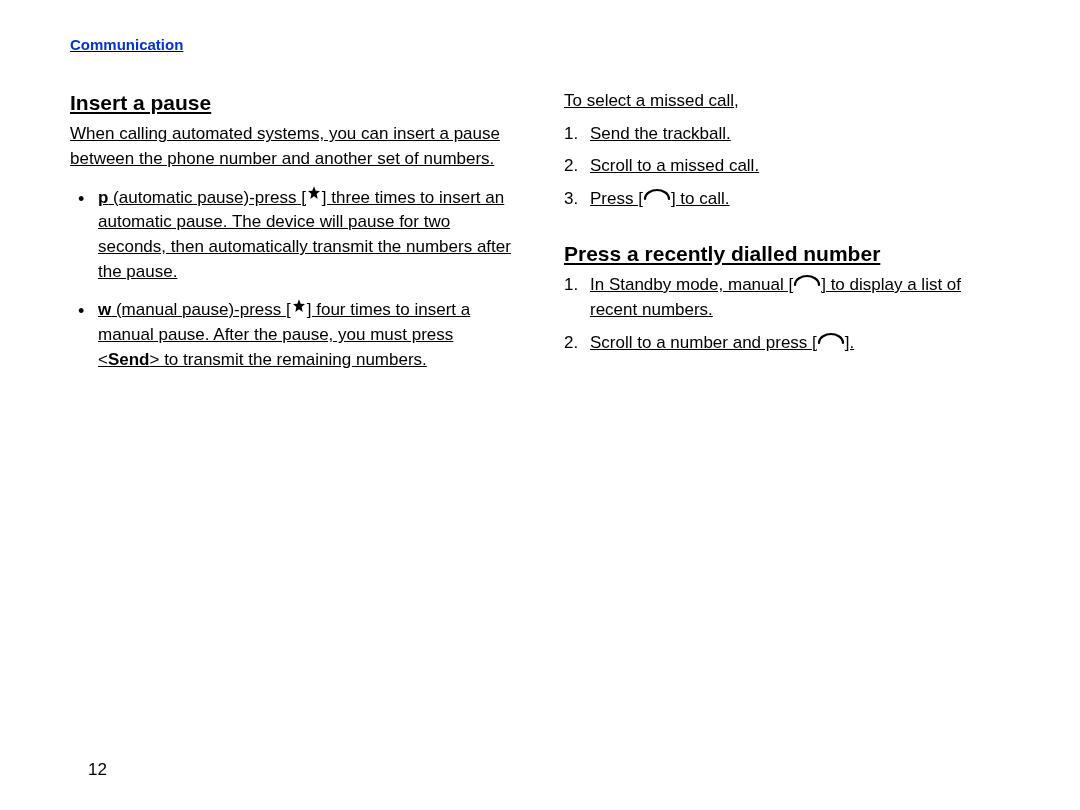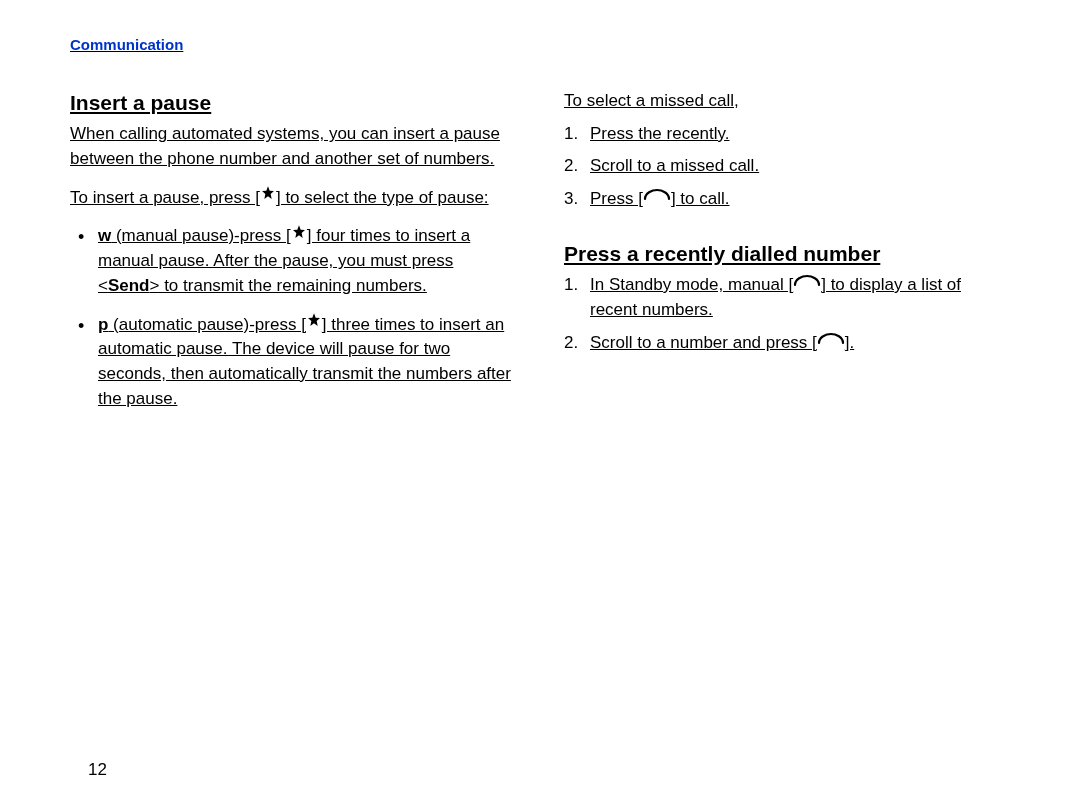--- a/index.html
+++ b/index.html
@@ -97,45 +97,40 @@
 <body>
 
 <div class="page">
   <div class="section-heading">Communication</div>
 
   <div class="columns">
 
     <div class="col">
       <h2>Insert a pause</h2>
       <div class="para">When calling automated systems, you can insert a pause between the phone number and another set of numbers.</div>
-      <div class="para">
-        <span>To insert a pause, press [</span><span class="icon-box"><svg width="16" height="16" viewBox="0 0 24 24">
-              <path fill="#000" d="M12 2l2.5 6.5L21 9l-5 4.5L17.5 21 12 17l-5.5 4L8 13.5 3 9l6.5-.5z"></path>
-            </svg></span><span>] to select the type of pause:</span>
-      </div>
 
       <ul class="bullets">
+        <li class="list-item">
+          <span class="b">p</span><span> (automatic pause)-press [</span><span class="icon-box"><svg width="16" height="16" viewBox="0 0 24 24">
+                <path fill="#000" d="M12 2l2.5 6.5L21 9l-5 4.5L17.5 21 12 17l-5.5 4L8 13.5 3 9l6.5-.5z"></path>
+              </svg></span><span>] three times to insert an automatic pause. The device will pause for two seconds, then automatically transmit the numbers after the pause.</span>
+        </li>
         <li class="list-item">
           <span class="b">w</span><span> (manual pause)-press [</span><span class="icon-box"><svg width="16" height="16" viewBox="0 0 24 24">
                 <path fill="#000" d="M12 2l2.5 6.5L21 9l-5 4.5L17.5 21 12 17l-5.5 4L8 13.5 3 9l6.5-.5z"></path>
               </svg></span><span>] four times to insert a manual pause. After the pause, you must press &lt;</span><span class="b">Send</span><span>&gt; to transmit the remaining numbers.</span>
-        </li>
-        <li class="list-item">
-          <span class="b">p</span><span> (automatic pause)-press [</span><span class="icon-box"><svg width="16" height="16" viewBox="0 0 24 24">
-                <path fill="#000" d="M12 2l2.5 6.5L21 9l-5 4.5L17.5 21 12 17l-5.5 4L8 13.5 3 9l6.5-.5z"></path>
-              </svg></span><span>] three times to insert an automatic pause. The device will pause for two seconds, then automatically transmit the numbers after the pause.</span>
         </li>
       </ul>
     </div>
 
     <div class="col">
       <div class="para" style="margin-bottom:8px;">To select a missed call,</div>
 
       <ol class="numbered">
-        <li class="list-item">Press the recently.</li>
+        <li class="list-item">Send the trackball.</li>
         <li class="list-item">Scroll to a missed call.</li>
         <li class="list-item">
           <span>Press [</span><span class="icon-box"><svg width="28" height="14" viewBox="0 0 28 14">
                 <path fill="none" stroke="#000" stroke-width="2.2" d="M2 11 C2 5, 9 2, 14 2 C19 2, 26 5, 26 11" stroke-linecap="round"></path>
               </svg></span><span>] to call.</span>
         </li>
       </ol>
 
       <h2 style="margin-top:28px;">Press a recently dialled number</h2>
       <ol class="numbered">

